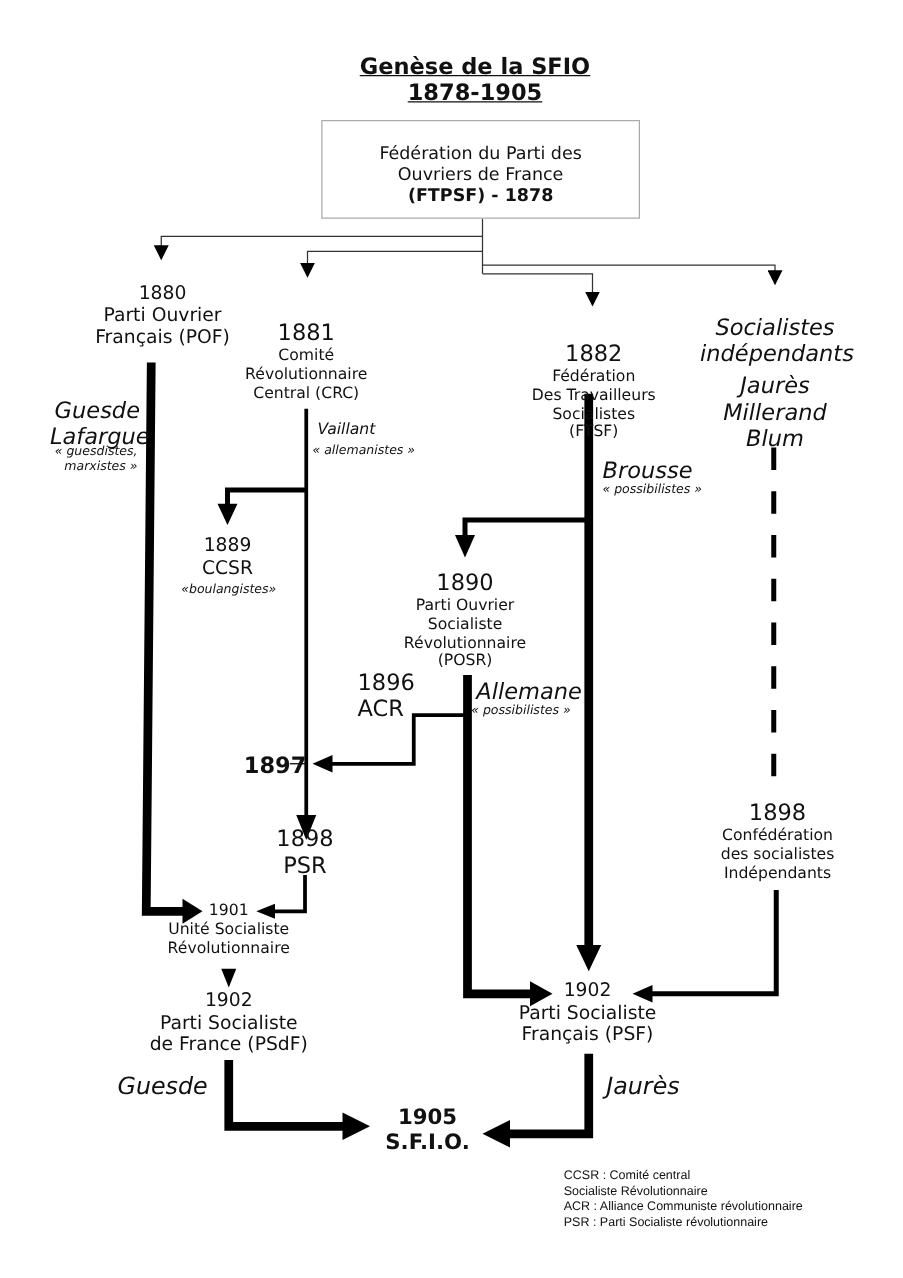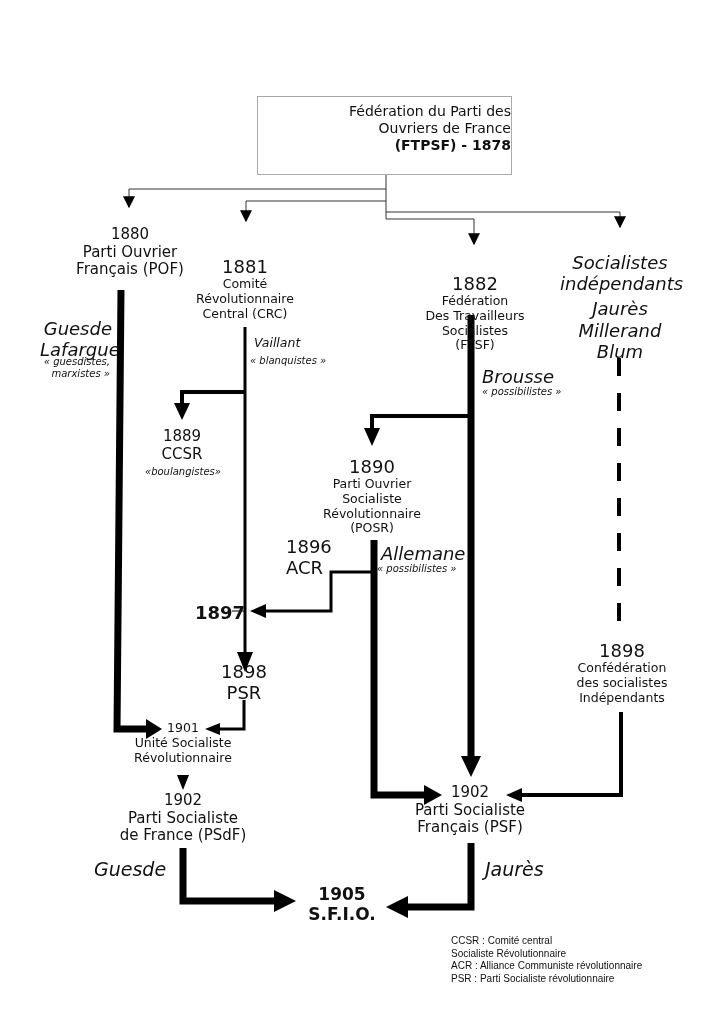--- a/index.html
+++ b/index.html
@@ -7,21 +7,21 @@
          font-family:"DejaVu Sans", sans-serif; color:#111; }
   svg#diagram { position:absolute; left:0; top:0; width:722px; height:1022px; }
   .t { position:absolute; text-align:center; white-space:nowrap; line-height:1.18; }
   .t span { display:block; }
   .sm { font-size:12.5px; }
   .md { font-size:18px; }
   .lg { font-size:15px; }
   .it { font-style:italic; }
   .tiny { font-size:10px; font-style:italic; }
   .title { font-weight:bold; font-size:18px; text-decoration:underline; line-height:1.15; }
-  .box { position:absolute; left:257px; top:96px; width:255px; height:79px; border:1px solid #aaa; box-sizing:border-box; text-align:right; font-size:14px; line-height:1.2; padding-top:6px; }
+  .box { position:absolute; left:257px; top:96px; width:255px; height:79px; border:1px solid #aaa; box-sizing:border-box; text-align:center; font-size:14px; line-height:1.2; padding-top:18px; }
   .legend { position:absolute; left:451px; top:935px; font-family:"Liberation Sans", sans-serif; font-size:10px; line-height:1.25; white-space:nowrap; }
   .big { font-size:17px; font-weight:bold; line-height:1.2; }
   .sect { font-size:19px; font-style:italic; }
 </style>
 </head>
 <body>
 
 <svg id="diagram" viewBox="0 0 722 1022">
   <defs>
     <marker id="ah" viewBox="0 0 10 10" refX="9" refY="5" markerWidth="4" markerHeight="4" orient="auto-start-reverse">
@@ -74,20 +74,22 @@
   <polygon points="522,788 522,802 506,795" fill="#000"></polygon>
 
   <polyline points="183,848 183,901 276,901" stroke="#000" stroke-width="7" fill="none"></polyline>
   <polygon points="274,890 296,901 274,912" fill="#000"></polygon>
 
   <polyline points="471,843 471,907 406,907" stroke="#000" stroke-width="7" fill="none"></polyline>
   <polygon points="408,896 386,907 408,918" fill="#000"></polygon>
 </svg>
 
 <div class="t title" style="left:230px; top:44px; width:300px;">
+  <span>Genèse de la SFIO</span>
+  <span>1878-1905</span>
 </div>
 
 <div class="box">
   <span style="display:block">Fédération du Parti des</span>
   <span style="display:block">Ouvriers de France</span>
   <span style="display:block; font-weight:bold">(FTPSF) - 1878</span>
 </div>
 
 <div class="t lg" style="left:70px; top:226px; width:120px;">
   <span>1880</span>
@@ -103,21 +105,21 @@
   <span>marxistes »</span>
 </div>
 
 <div class="t sm" style="left:185px; top:256px; width:120px;">
   <span class="md">1881</span>
   <span>Comité</span>
   <span>Révolutionnaire</span>
   <span>Central (CRC)</span>
 </div>
 <div class="t sm it" style="left:254px; top:336px;">Vaillant</div>
-<div class="t tiny" style="left:250px; top:355px;">« blanquistes »</div>
+<div class="t tiny" style="left:250px; top:355px;">« allemanistes »</div>
 
 <div class="t lg" style="left:150px; top:428px; width:64px;">
   <span>1889</span>
   <span>CCSR</span>
 </div>
 <div class="t tiny" style="left:140px; top:466px; width:86px;">«boulangistes»</div>
 
 <div class="t sm" style="left:410px; top:273px; width:130px;">
   <span class="md">1882</span>
   <span>Fédération</span>

